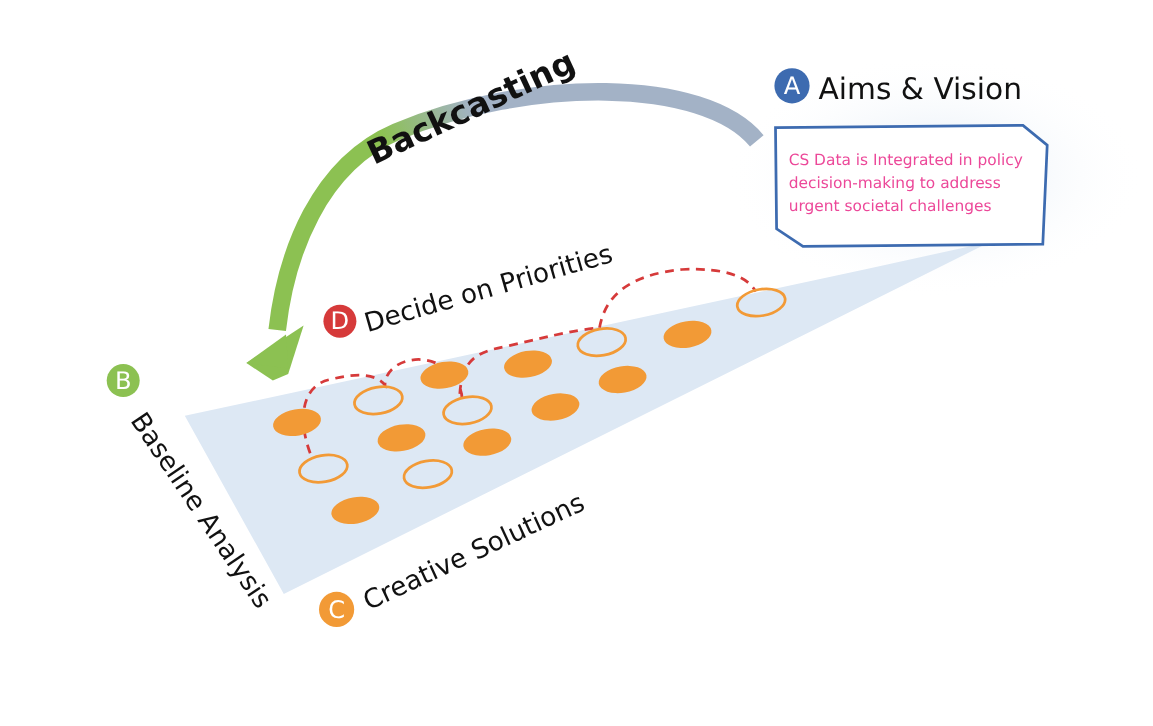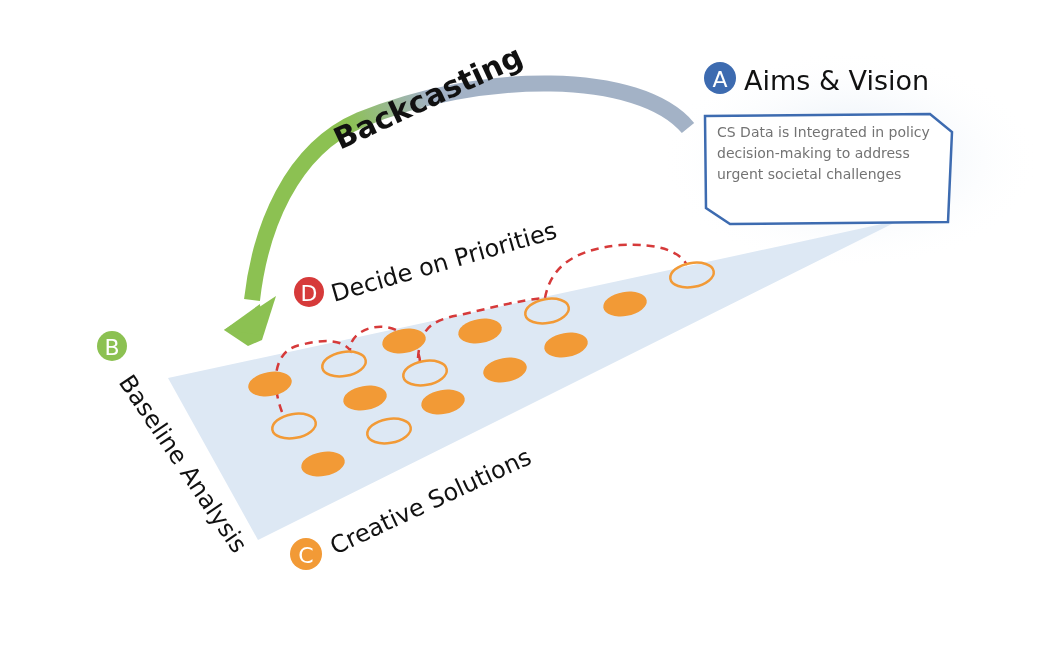--- a/index.html
+++ b/index.html
@@ -2,22 +2,22 @@
 <html><head>
 <meta charset="utf-8">
 <style>
   html, body { margin: 0; padding: 0; background: #ffffff; }
   body { width: 1048px; height: 660px; position: relative; overflow: hidden;
          font-family: "DejaVu Sans", sans-serif; }
   svg { position: absolute; left: 0; top: 0; }
   .hand { font-family: "DejaVu Sans", sans-serif; fill: #111; }
   .badge-letter { font-family: "DejaVu Sans", sans-serif; fill: #fff; font-size: 22px; text-anchor: middle; dominant-baseline: central; }
   .vision-box { position: absolute; left: 705px; top: 116px; width: 246px; height: 108px;
-                box-sizing: border-box; padding: 6px 12px; font-size: 14px; line-height: 21px;
-                color: #737373; font-family: "DejaVu Sans", sans-serif; }
+                box-sizing: border-box; padding: 20px 12px; font-size: 14px; line-height: 21px;
+                color: #ec4899; font-family: "DejaVu Sans", sans-serif; }
 </style>
 </head>
 <body>
 
 <svg width="1048" height="660" viewBox="0 0 1048 660">
   <defs>
     <linearGradient id="arrowGrad" x1="690" y1="120" x2="230" y2="330" gradientUnits="userSpaceOnUse">
       <stop offset="0" stop-color="#a3b2c6"></stop>
       <stop offset="0.45" stop-color="#a3b2c6"></stop>
       <stop offset="0.62" stop-color="#8cc152"></stop>

